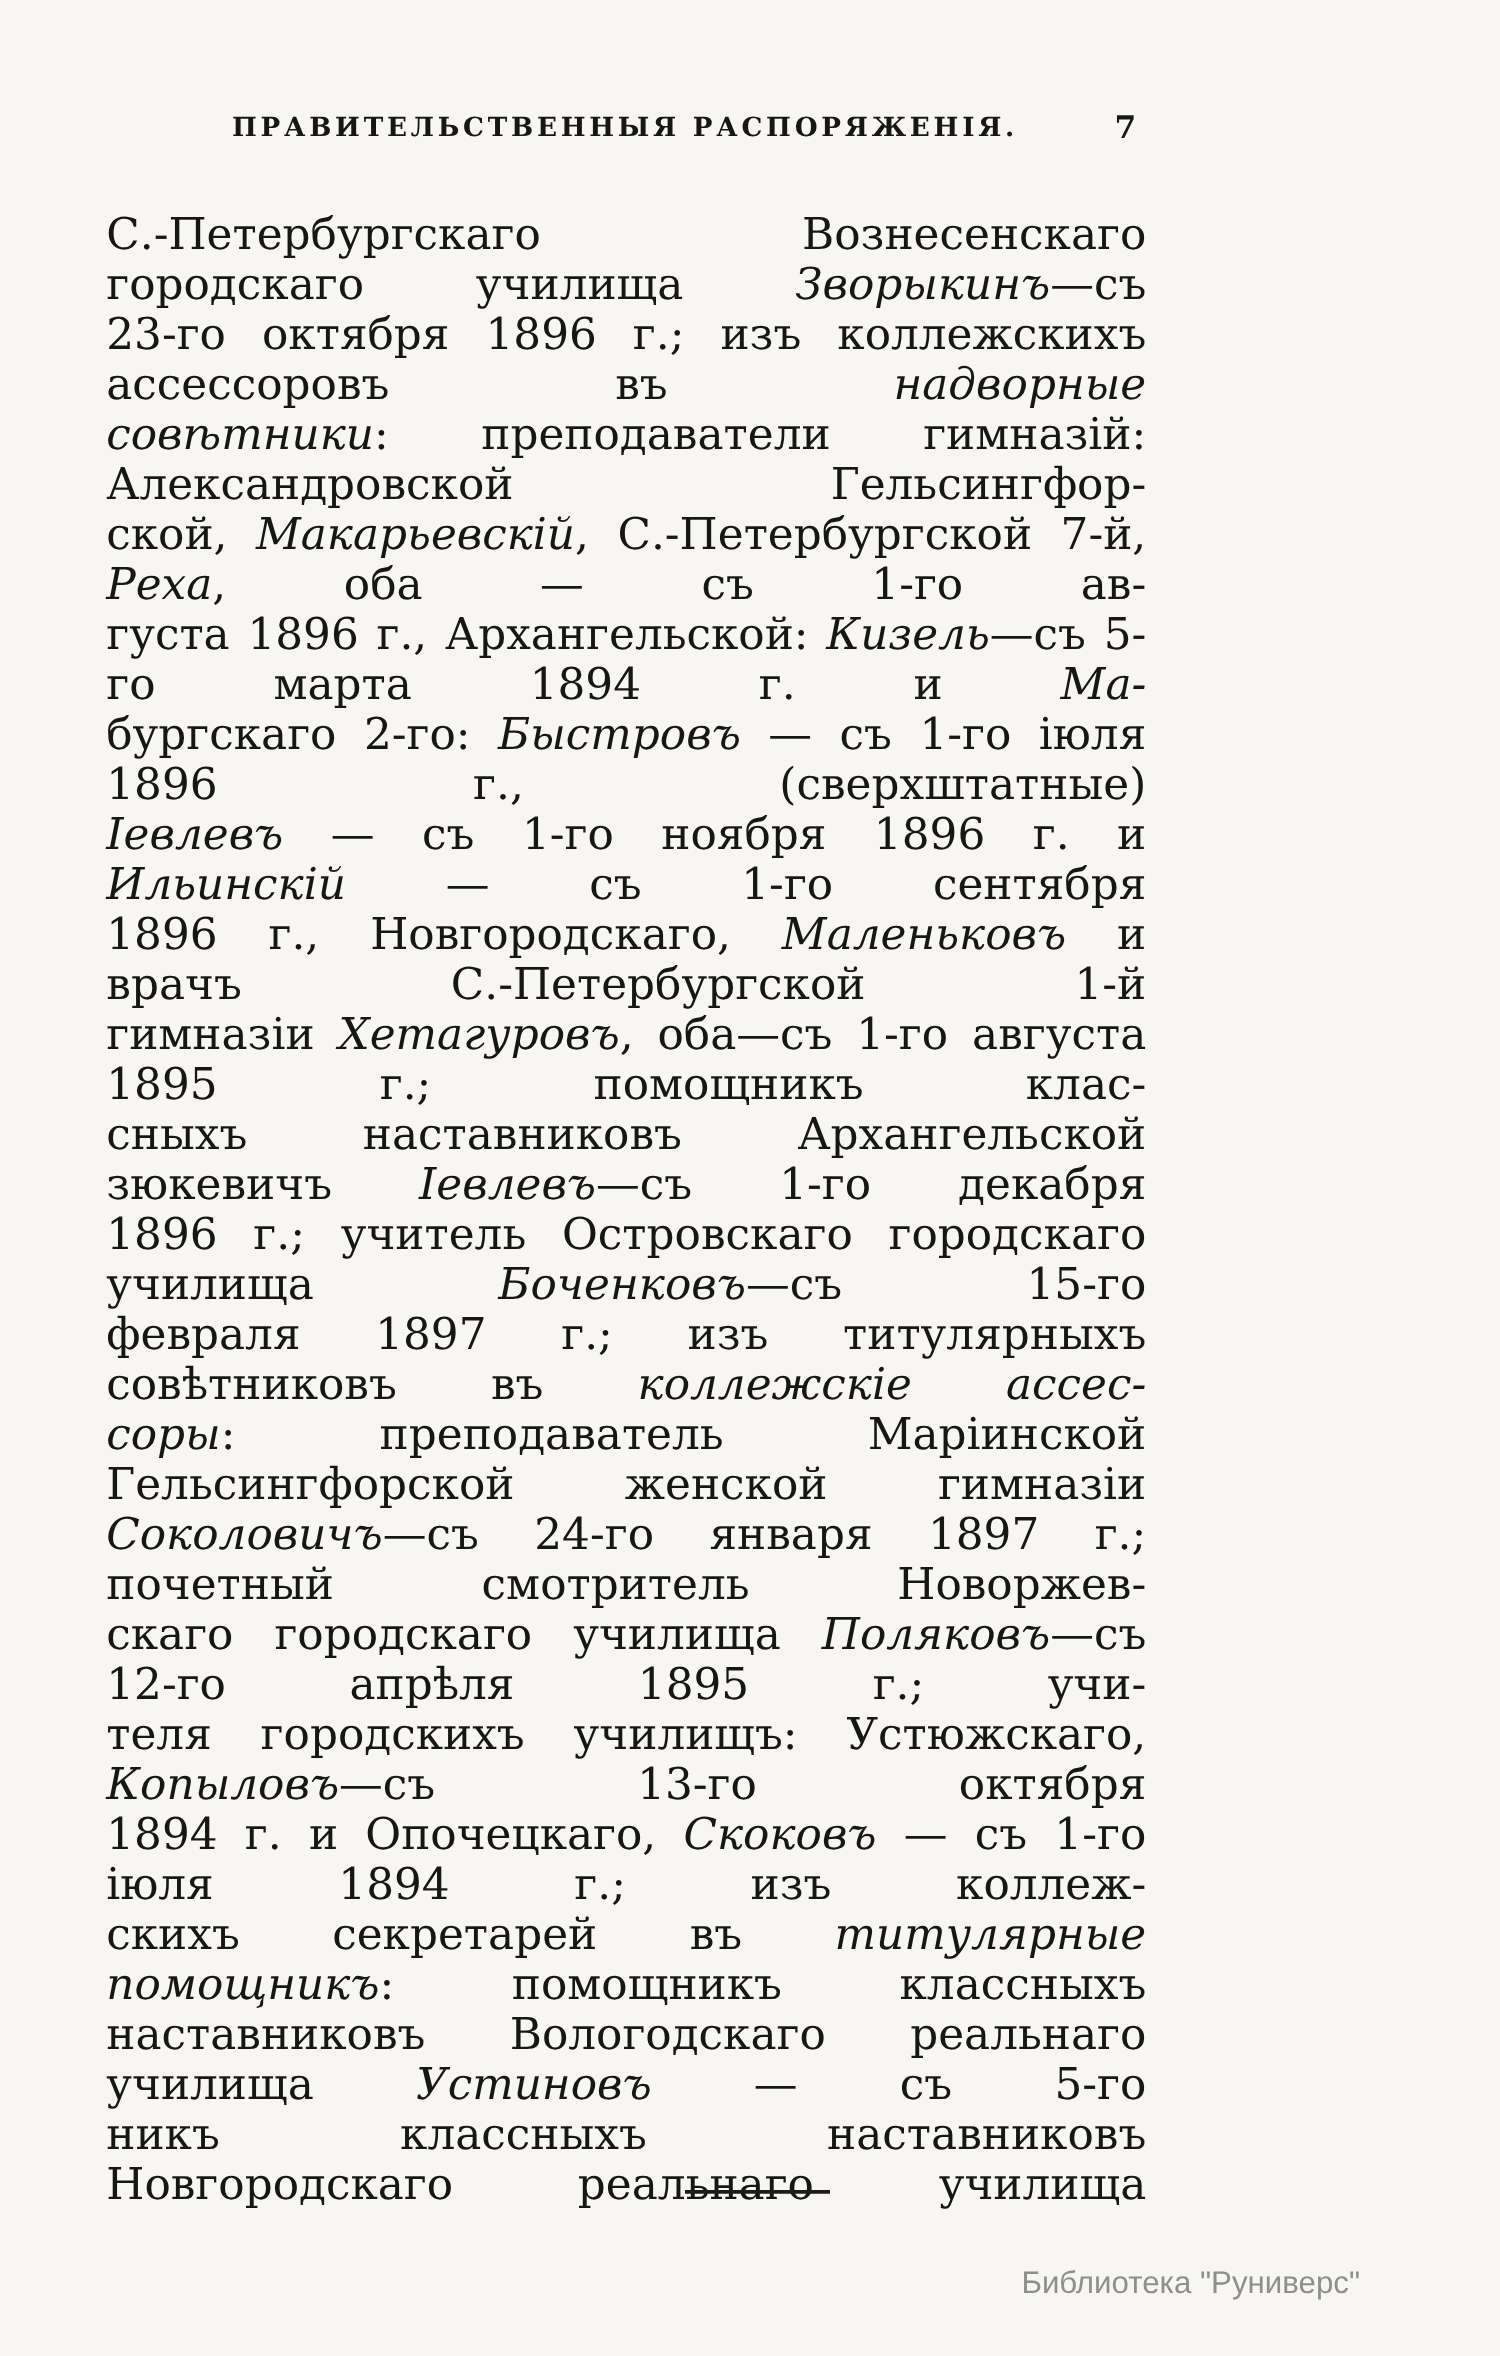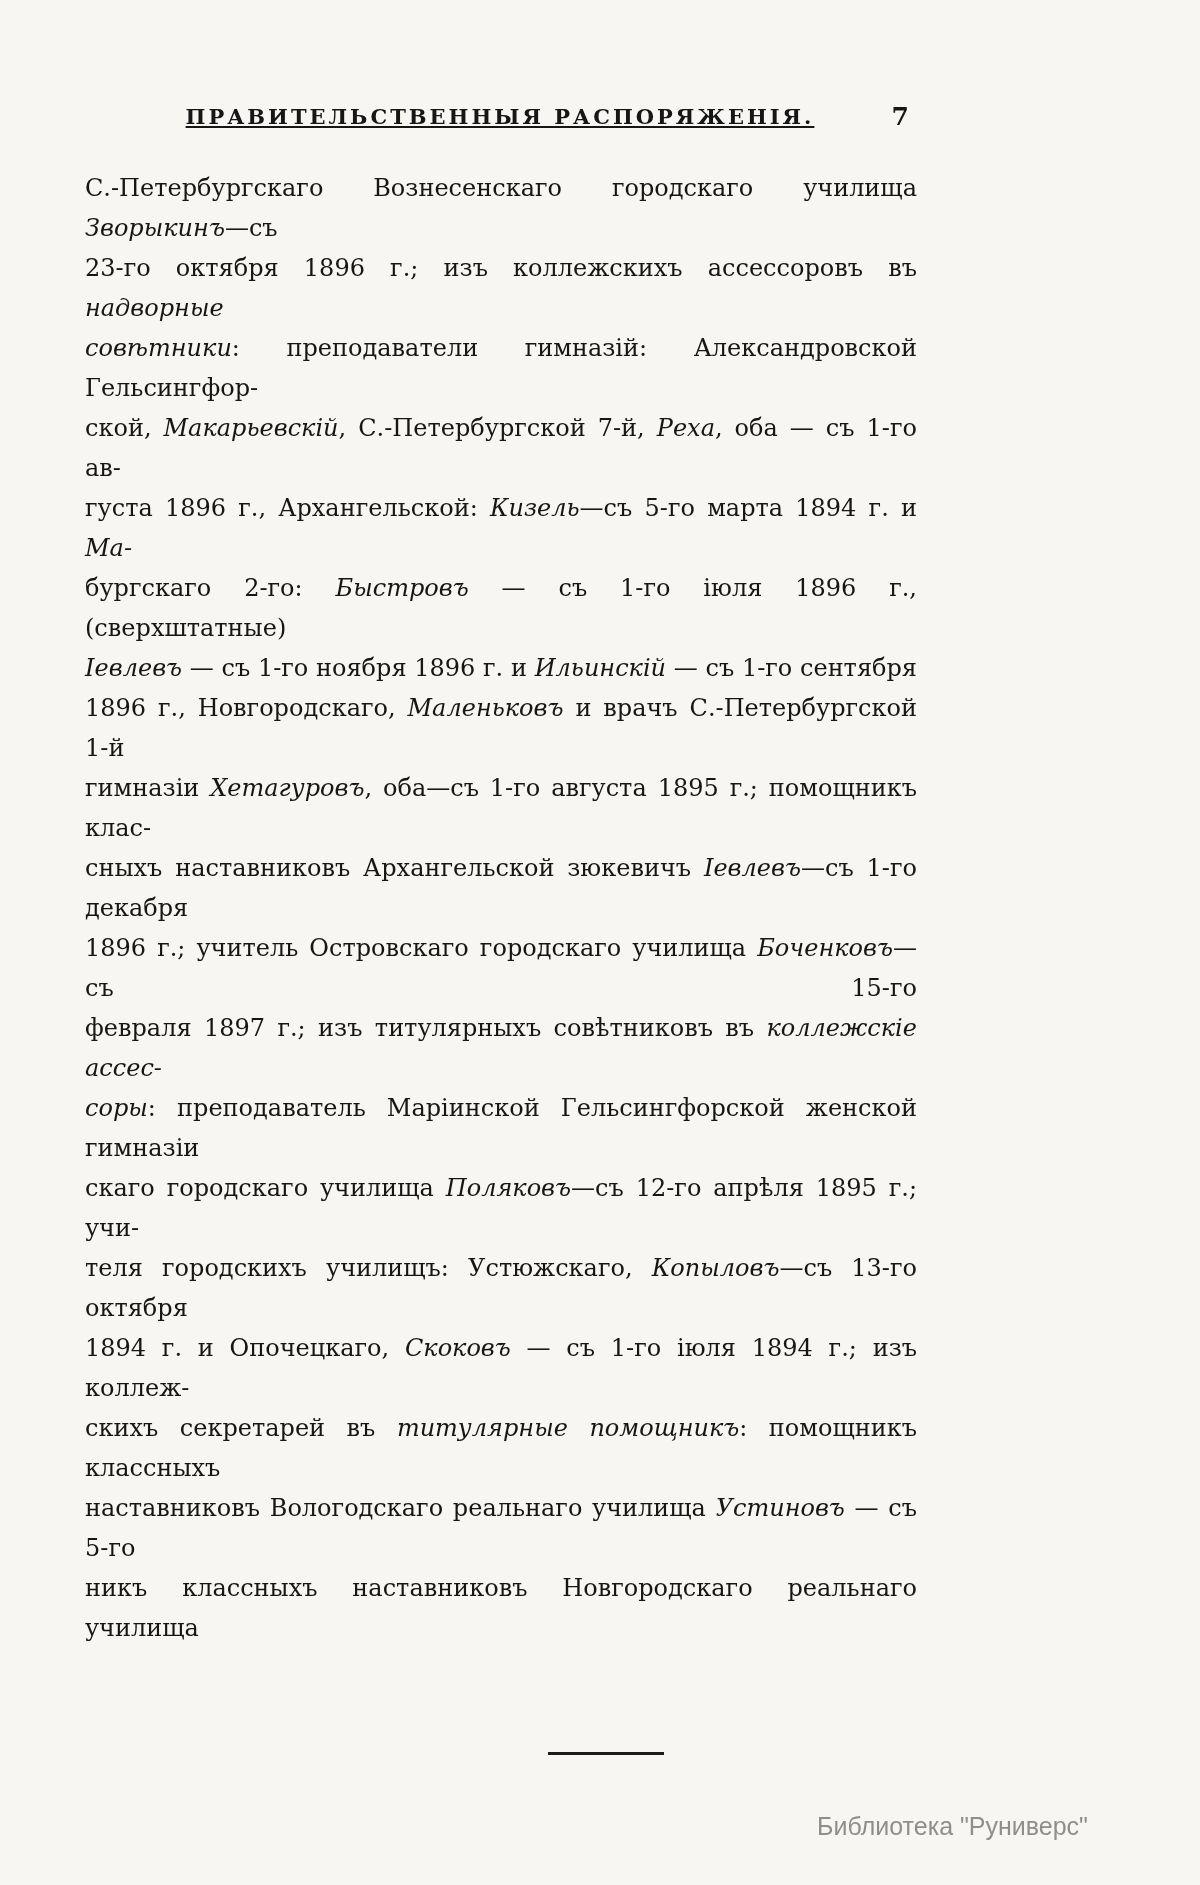--- a/index.html
+++ b/index.html
@@ -5,37 +5,37 @@
   html,body { margin:0; padding:0; }
   .page {
     position:relative;
     width:1200px; height:1885px;
     background:#f7f6f2;
     font-family:"DejaVu Serif", serif;
     color:#161616;
     overflow:hidden;
   }
   .header {
-    position:absolute; left:85px; top:100px; width:830px; height:34px;text-decoration:underline;
+    position:absolute; left:85px; top:85px; width:830px; height:34px;
   }
   .header-title {
     text-align:center;
     font-size:21px; font-weight:bold; letter-spacing:3px;
     line-height:34px;
     white-space:nowrap;
   }
   .page-number {
     position:absolute; right:6px; top:0;
     font-size:25px; font-weight:bold; line-height:34px;
   }
   .doc-body {
     position:absolute; left:85px; top:168px; width:832px;
   }
   .line {
-    font-size:24px; line-height:40px;
+    font-size:35px; line-height:40px;
     text-align:justify;
     text-align-last:justify;
     white-space:normal;
   }
   .it { font-style:italic; }
   .rule {
     position:absolute; left:548px; top:1752px;
     width:116px; height:0;
     border-top:3px solid #1c1c1c;
   }
@@ -62,20 +62,21 @@
       <div class="line"><span>ской, </span><span class="it">Макарьевскій</span><span>, С.-Петербургской 7-й, </span><span class="it">Реха</span><span>, оба — съ 1-го ав-</span></div>
       <div class="line"><span>густа 1896 г., Архангельской: </span><span class="it">Кизель</span><span>—съ 5-го марта 1894 г. и </span><span class="it">Ма-</span></div>
       <div class="line"><span>бургскаго 2-го: </span><span class="it">Быстровъ</span><span> — съ 1-го іюля 1896 г., (сверхштатные)</span></div>
       <div class="line"><span class="it">Іевлевъ</span><span> — съ 1-го ноября 1896 г. и </span><span class="it">Ильинскій</span><span> — съ 1-го сентября</span></div>
       <div class="line"><span>1896 г., Новгородскаго, </span><span class="it">Маленьковъ</span><span> и врачъ С.-Петербургской 1-й</span></div>
       <div class="line"><span>гимназіи </span><span class="it">Хетагуровъ</span><span>, оба—съ 1-го августа 1895 г.; помощникъ клас-</span></div>
       <div class="line"><span>сныхъ наставниковъ Архангельской зюкевичъ </span><span class="it">Іевлевъ</span><span>—съ 1-го декабря</span></div>
       <div class="line"><span>1896 г.; учитель Островскаго городскаго училища </span><span class="it">Боченковъ</span><span>—съ 15-го</span></div>
       <div class="line"><span>февраля 1897 г.; изъ титулярныхъ совѣтниковъ въ </span><span class="it">коллежскіе ассес-</span></div>
       <div class="line"><span class="it">соры</span><span>: преподаватель Маріинской Гельсингфорской женской гимназіи</span></div>
+      <div class="line"><span class="it">Соколовичъ</span><span>—съ 24-го января 1897 г.; почетный смотритель Новоржев-</span></div>
       <div class="line"><span>скаго городскаго училища </span><span class="it">Поляковъ</span><span>—съ 12-го апрѣля 1895 г.; учи-</span></div>
       <div class="line"><span>теля городскихъ училищъ: Устюжскаго, </span><span class="it">Копыловъ</span><span>—съ 13-го октября</span></div>
       <div class="line"><span>1894 г. и Опочецкаго, </span><span class="it">Скоковъ</span><span> — съ 1-го іюля 1894 г.; изъ коллеж-</span></div>
       <div class="line"><span>скихъ секретарей въ </span><span class="it">титулярные помощникъ</span><span>: помощникъ классныхъ</span></div>
       <div class="line"><span>наставниковъ Вологодскаго реальнаго училища </span><span class="it">Устиновъ</span><span> — съ 5-го</span></div>
       <div class="line"><span>никъ классныхъ наставниковъ Новгородскаго реальнаго училища </span></div>
     </div>
 
   <div class="rule"></div>
 

